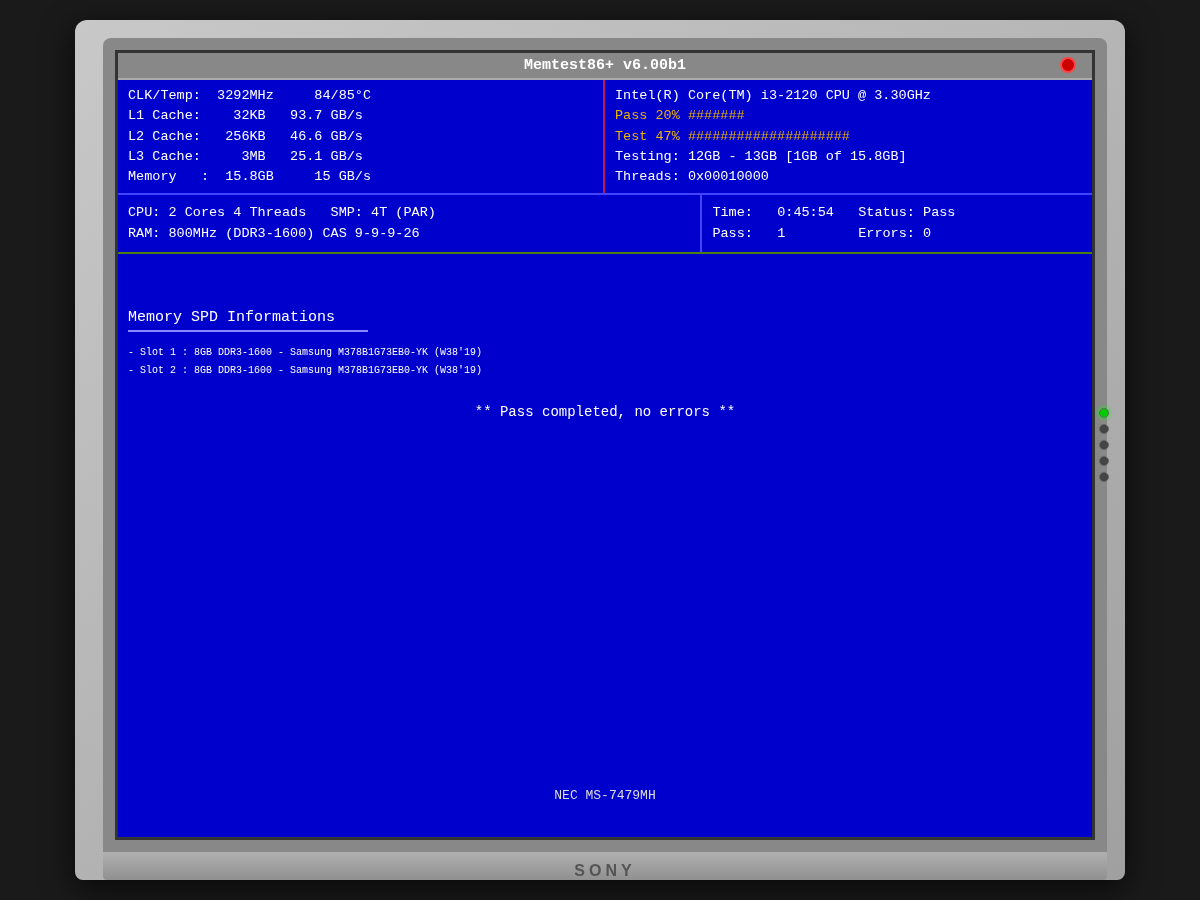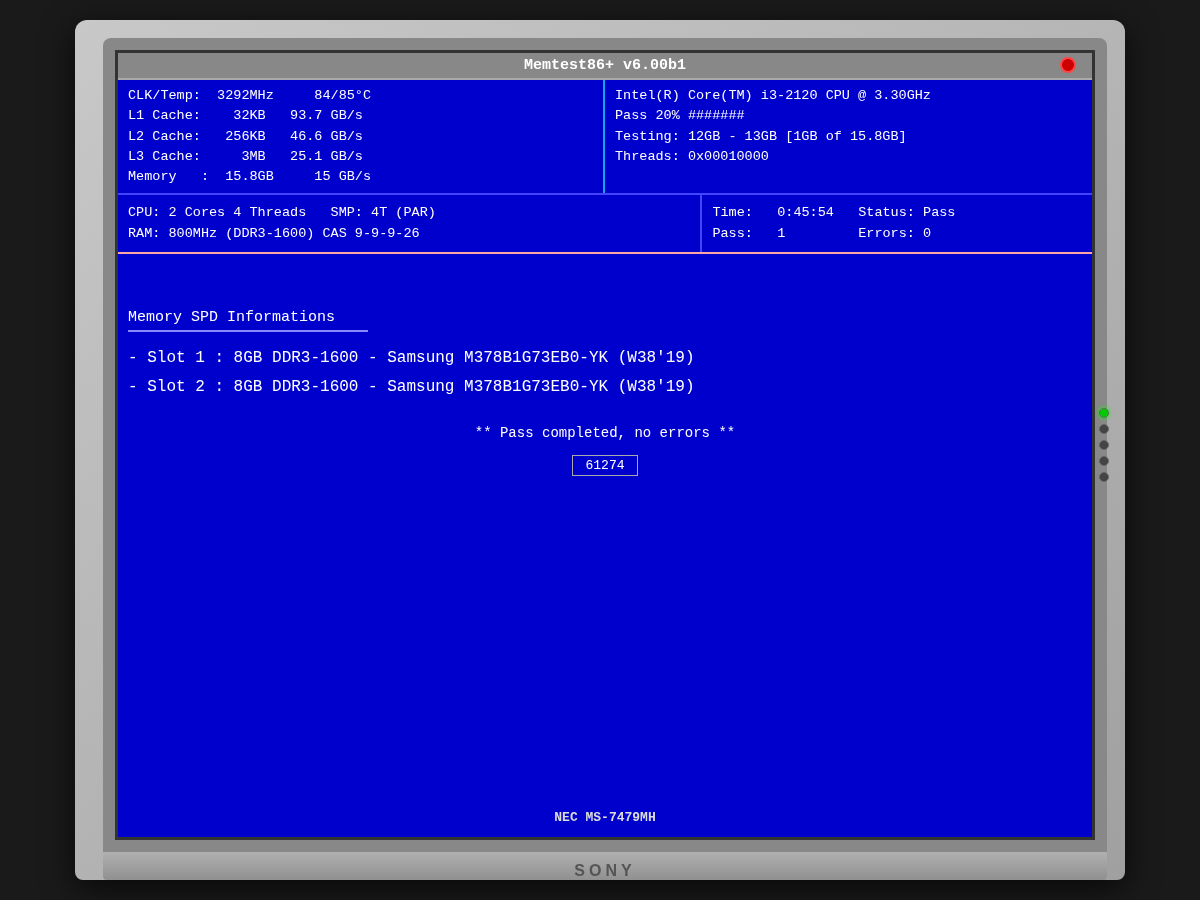--- a/index.html
+++ b/index.html
@@ -76,38 +76,38 @@
 
     
     .top-section {
       display: flex;
       border-bottom: 2px solid #4444ff;
     }
 
     .top-left {
       width: 50%;
       padding: 6px 10px;
-      border-right: 2px solid #0ea5e9;
+      border-right: 2px solid #be185d;
     }
 
     .top-right {
       width: 50%;
       padding: 6px 10px;
     }
 
     .info-line {
       line-height: 1.5;
       white-space: pre;
       font-size: 13.5px;
     }
 
     
     .middle-section {
       display: flex;
-      border-bottom: 2px solid #fca5a5;
+      border-bottom: 2px solid #4d7c0f;
     }
 
     .middle-left {
       width: 60%;
       padding: 8px 10px;
       border-right: 2px solid #4444ff;
     }
 
     .middle-right {
       width: 40%;
@@ -127,21 +127,21 @@
 
     .spd-divider {
       border: none;
       border-top: 2px solid #8888ff;
       margin-bottom: 12px;
       width: 240px;
     }
 
     .spd-line {
       line-height: 1.8;
-      font-size: 16px;
+      font-size: 10px;
     }
 
     .pass-msg {
       text-align: center;
       margin-top: 24px;
       font-size: 14px;
     }
 
     .serial-box {
       display: inline-block;
@@ -153,26 +153,25 @@
     }
 
     .serial-center {
       text-align: center;
       margin-top: 6px;
     }
 
     
     .bottom-info {
       position: absolute;
-      bottom: 12px;
+      bottom: 34px;
       width: 100%;
       text-align: center;
       font-size: 13px;
       color: #dddddd;
-      font-weight: bold;
     }
 
     
     .footer-bar {
       position: absolute;
       bottom: 0;
       left: 0;
       right: 0;
       background: #aaaaaa;
       color: #000000;
@@ -223,21 +222,21 @@
       background: #444;
       border: 1px solid #666;
     }
 
     .side-btn.green {
       background: #00cc00;
       box-shadow: 0 0 4px #00ff00;
     }
 
     .hash-bar {
-      color: #ffffff;
+      color: #eab308;
     }
   </style>
 </head>
 <body>
 
 <div class="monitor-outer">
   <div class="monitor-bezel">
     <div class="screen">
 
       <div class="title-bar">
@@ -249,20 +248,21 @@
         <div class="top-left">
           <div class="info-line">CLK/Temp:  3292MHz     84/85°C</div>
           <div class="info-line">L1 Cache:    32KB   93.7 GB/s</div>
           <div class="info-line">L2 Cache:   256KB   46.6 GB/s</div>
           <div class="info-line">L3 Cache:     3MB   25.1 GB/s</div>
           <div class="info-line">Memory   :  15.8GB     15 GB/s</div>
         </div>
         <div class="top-right">
           <div class="info-line">Intel(R) Core(TM) i3-2120 CPU @ 3.30GHz</div>
           <div class="info-line hash-bar">Pass 20% #######</div>
+          <div class="info-line hash-bar">Test 47% ####################</div>
           <div class="info-line">Testing: 12GB - 13GB [1GB of 15.8GB]</div>
           <div class="info-line">Threads: 0x00010000</div>
         </div>
       </div>
 
       <div class="middle-section">
         <div class="middle-left">
           <div class="info-line">CPU: 2 Cores 4 Threads   SMP: 4T (PAR)</div>
           <div class="info-line">RAM: 800MHz (DDR3-1600) CAS 9-9-9-26</div>
         </div>
@@ -273,23 +273,20 @@
       </div>
 
       <div class="spd-section">
         <div class="spd-title">Memory SPD Informations</div>
         <hr class="spd-divider">
         <div class="spd-line">- Slot 1 : 8GB DDR3-1600 - Samsung M378B1G73EB0-YK (W38'19)</div>
         <div class="spd-line">- Slot 2 : 8GB DDR3-1600 - Samsung M378B1G73EB0-YK (W38'19)</div>
 
         <div class="pass-msg">
           <span>** Pass completed, no errors **</span>
-        </div>
-        <div class="serial-center">
-          <span class="serial-box">61274</span>
         </div>
       </div>
 
       <div class="bottom-info">
         <span>NEC MS-7479MH</span>
       </div>
 
 
     </div>
 

